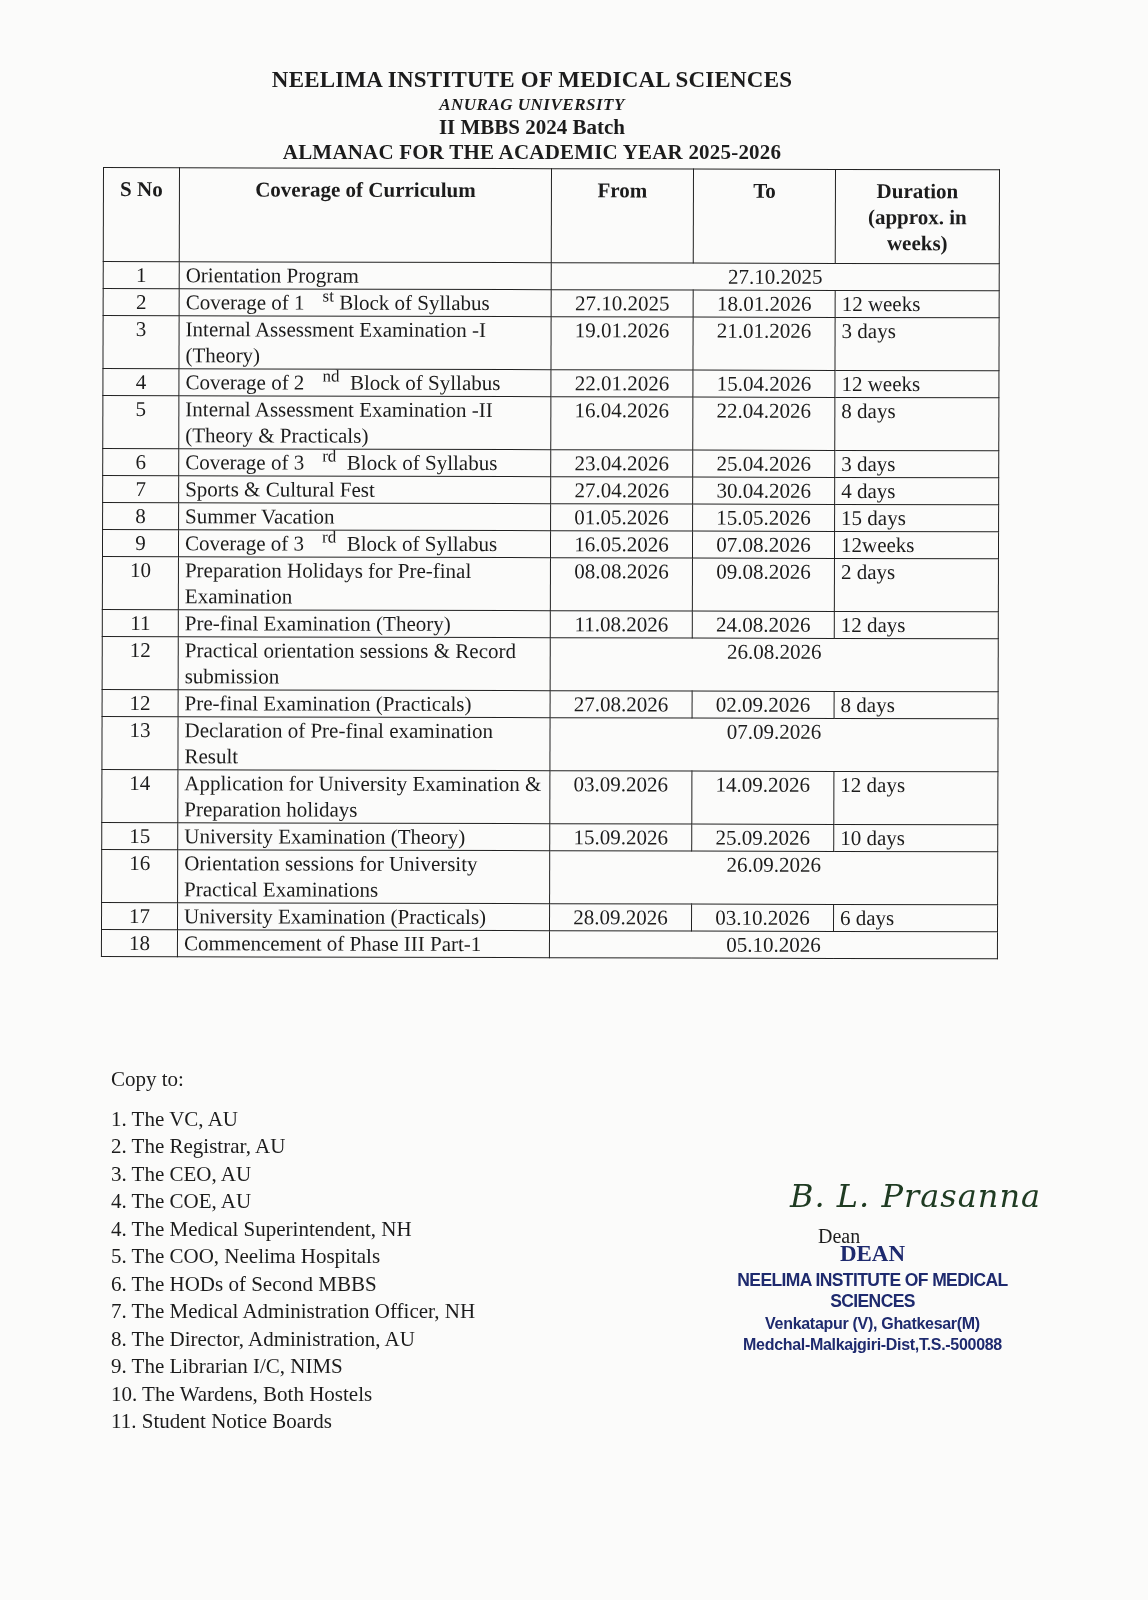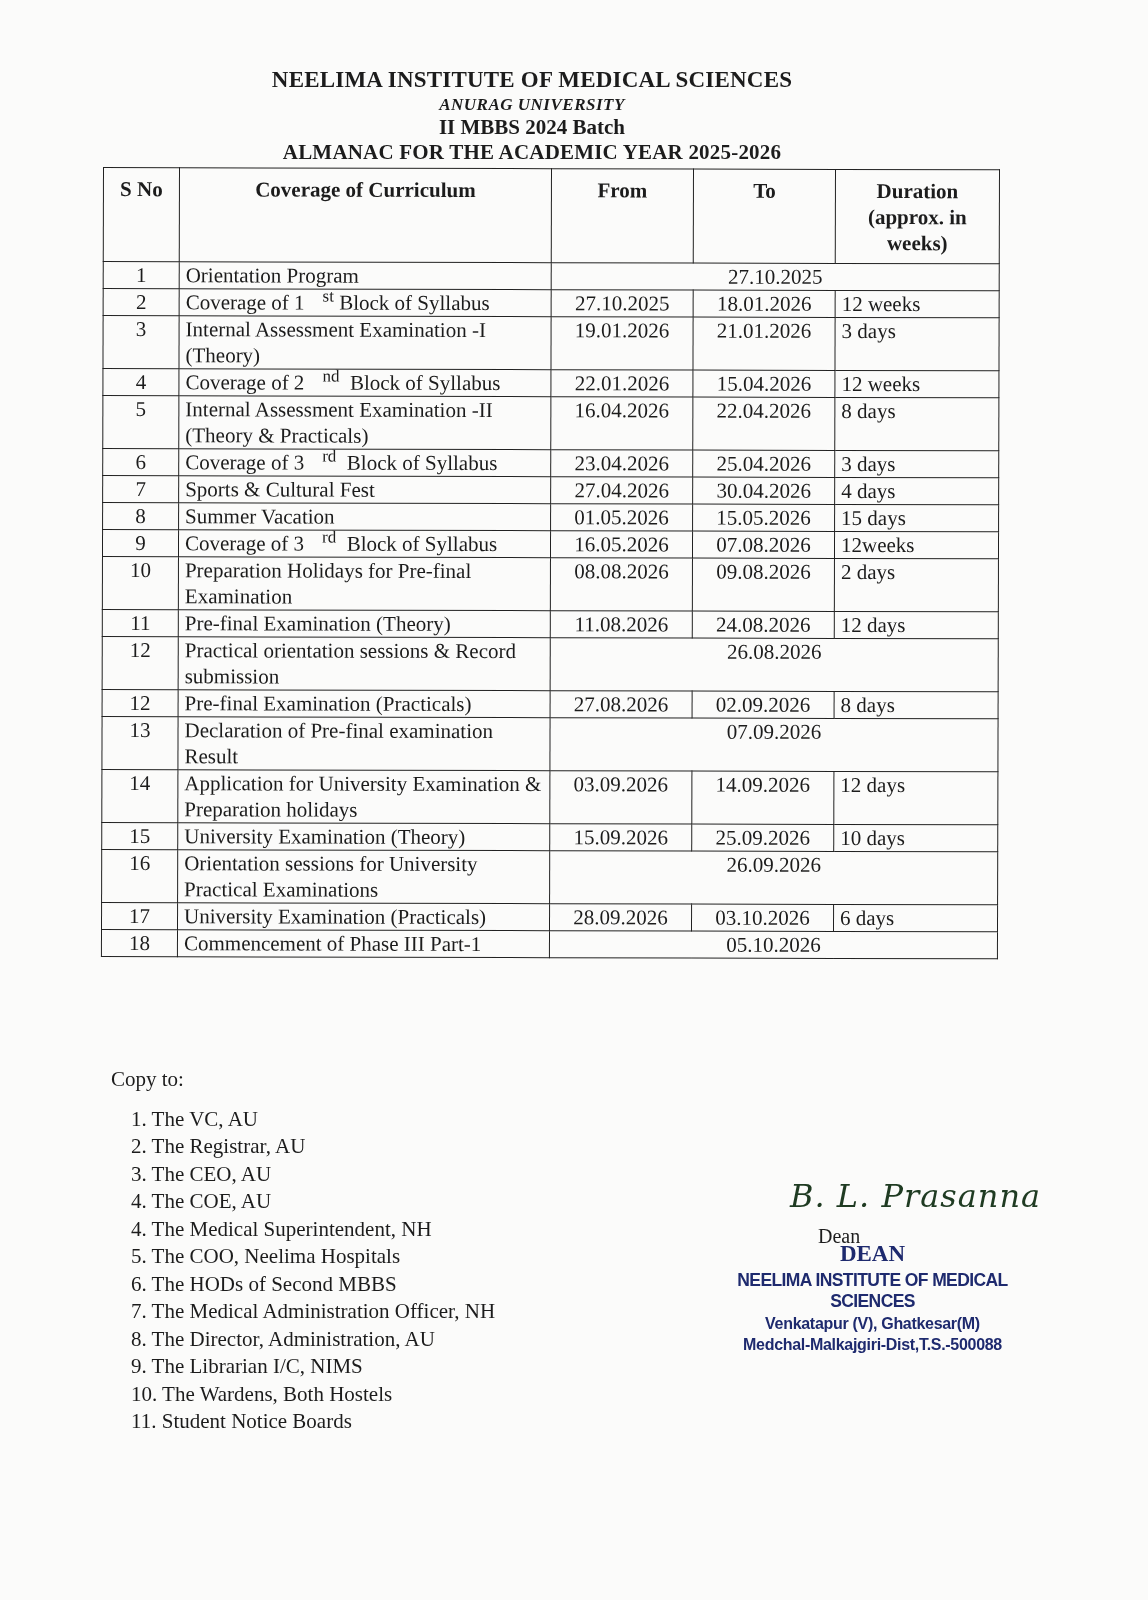--- a/index.html
+++ b/index.html
@@ -30,21 +30,21 @@
   col.c1 { width: 76px; } col.c2 { width: 372px; } col.c3 { width: 142px; } col.c4 { width: 142px; } col.c5 { width: 164px; }
   td.sno { text-align: center; }
   td.date { text-align: center; }
   td.span { text-align: center; vertical-align: middle; }
   td.dur { text-align: left; padding-left: 8px; }
   sup { font-size: 17px; line-height: 0; margin-left: 18px; }
   tr.head-row { height: 94px; }
 
   .copy { position: absolute; left: 111px; top: 1066px; font-size: 21px; line-height: 27.5px; }
   .copy-title { margin-bottom: 12px; }
-  .copy-item { display: block; margin-left: 20px; }
+  .copy-item { display: block; }
 
   .sign { position: absolute; left: 700px; top: 1175px; width: 360px; text-align: center; }
   .signature {
     font-family: "DejaVu Serif", serif; font-style: italic; color: #1f3b22;
     font-size: 32px; position: absolute; left: 90px; top: 2px; letter-spacing: 1px;
   }
   .dean-typed { position: absolute; left: 118px; top: 50px; font-size: 20px; color: #1d1d1d; }
   .stamp { position: absolute; left: 0; top: 66px; width: 345px; color: #1e2a6e; font-family: "Liberation Sans", "DejaVu Sans", sans-serif; }
   .stamp-title { font-family: "Liberation Serif", serif; font-weight: bold; font-size: 23px; margin-bottom: 3px; }
   .stamp-inst { font-weight: bold; font-size: 17.5px; letter-spacing: -0.6px; margin-bottom: 3px; }

